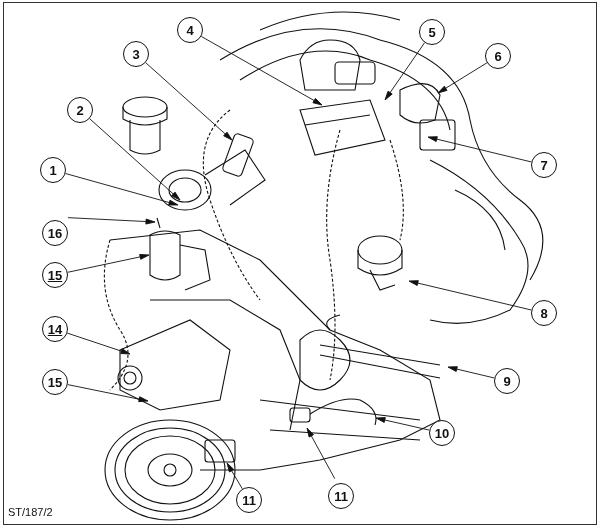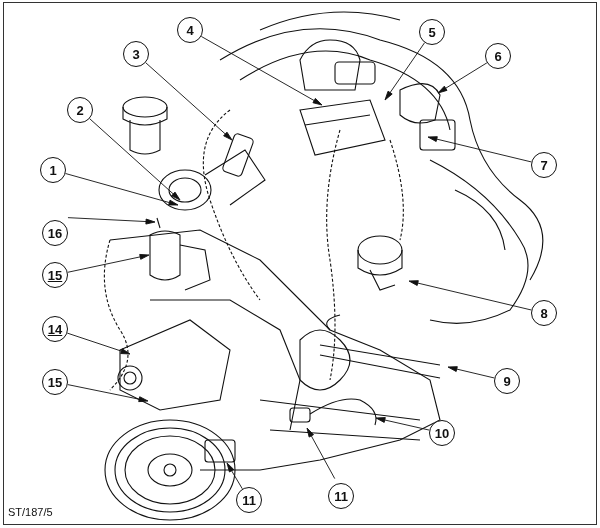--- a/index.html
+++ b/index.html
@@ -150,13 +150,13 @@
     <div class="callout" style="left: 494px; top: 368px;">9</div>
     <div class="callout" style="left: 429px; top: 420px;">10</div>
     <div class="callout" style="left: 328px; top: 477px; margin-top: 6px;">11</div>
     <div class="callout" style="left: 236px; top: 487px;">11</div>
     <div class="callout" style="left: 42px; top: 369px;">15</div>
     <div class="callout" style="left: 42px; top: 316px; text-decoration: underline;">14</div>
     <div class="callout" style="left: 42px; top: 262px; text-decoration: underline;">15</div>
     <div class="callout" style="left: 42px; top: 220px;">16</div>
   </div>
 
-<div class="ref">ST/187/5</div>
+<div class="ref">ST/187/2</div>
 
 </body></html>

